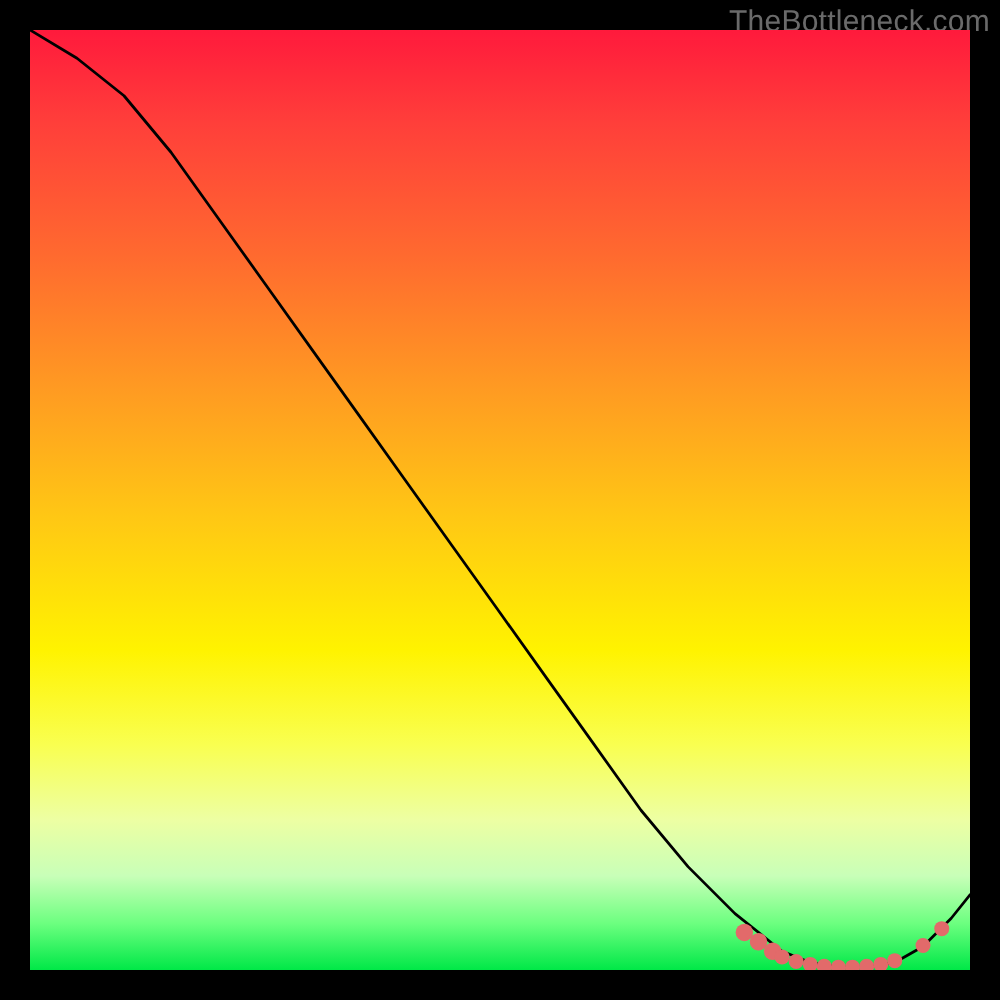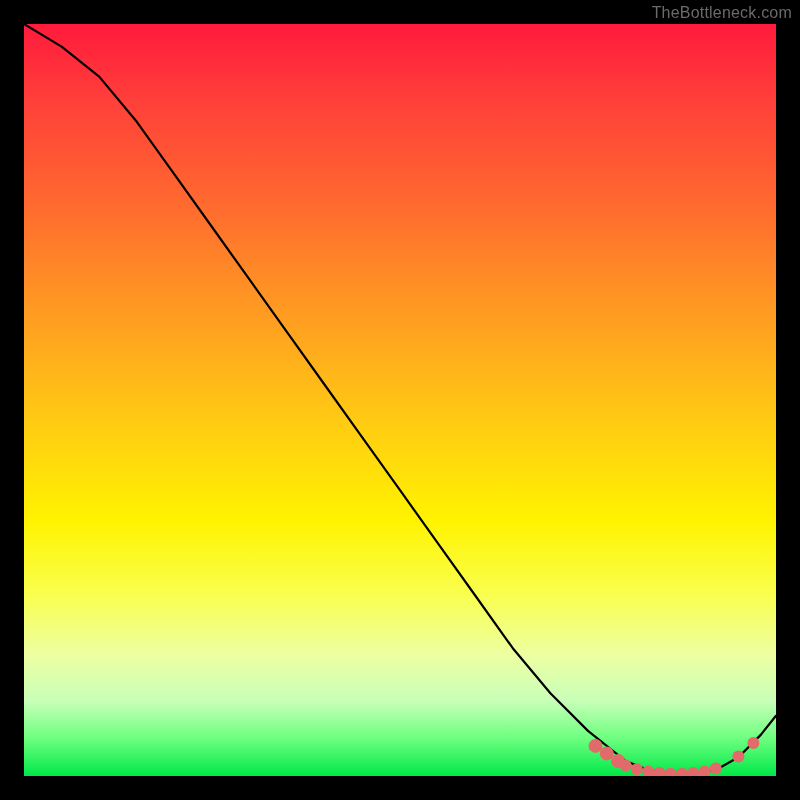--- a/index.html
+++ b/index.html
@@ -37,21 +37,21 @@
       #c8ffb8 90%,
       #6dff80 95%,
       #00e847 100%
     );
   }
   .watermark {
     position: absolute;
     top: 4px;
     right: 8px;
     color: #6a6a6a;
-    font-size: 16px;
+    font-size: 24px;
     font-weight: 400;
     letter-spacing: 0.2px;
     user-select: none;
   }
   svg.curve {
     position: absolute;
     inset: 0;
     width: 100%;
     height: 100%;
   }

